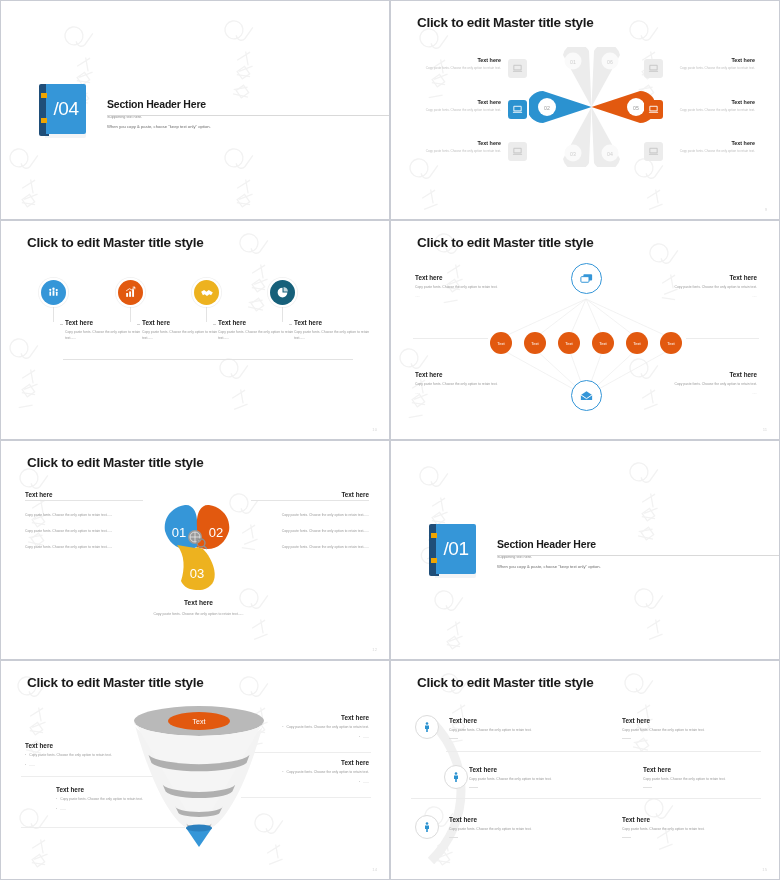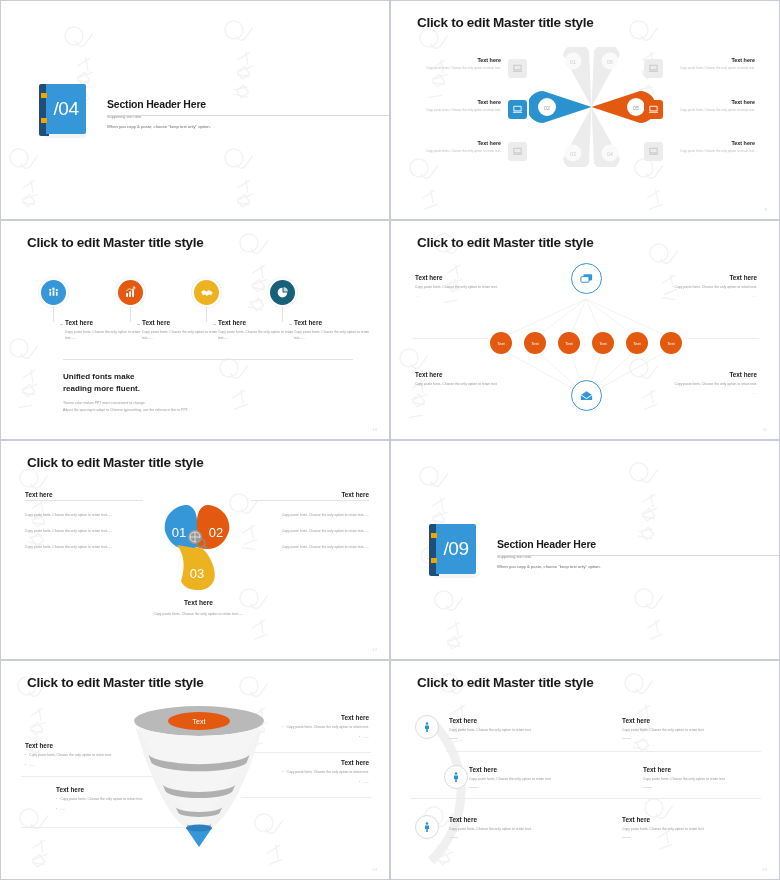--- a/index.html
+++ b/index.html
@@ -375,26 +375,20 @@
       </svg>
     </div>
     <div class="c-stem" style="left:281px;top:84px;height:17px;"></div>
     <div class="s3-dash" style="left:288px;top:103px;"></div>
     <div class="s3-col" style="left:293px;top:98px;">
       <div class="th">Text here</div>
       <div class="bd">Copy paste fonts. Choose the only option to retain text......</div>
     </div>
 
     <div class="s3-rule"></div>
-    <div class="s3-big">
-      <h3>Unified fonts make</h3>
-      <h3>reading more fluent.</h3>
-      <p>Theme color makes PPT more convenient to change.</p>
-      <p style="margin-top:0">Adjust the spacing to adapt to Chinese typesetting, use the reference line in PPT.</p>
-    </div>
 
     <div class="pageno">10</div>
   </div>
 
   <div class="slide">
     <div class="wm">
       <svg width="390" height="220" viewBox="0 0 390 220">
         <g fill="none" stroke="#f2f2f2" stroke-width="1.3">
           <g transform="translate(55,5) rotate(35)">
             <path d="M8 6 a9 9 0 1 0 9 9 a9 9 0 0 0 -9 -9 z M22 2 l0 14 a5 5 0 0 1 -9 2"></path>
@@ -596,21 +590,21 @@
       </svg>
     </div>
 
     <div class="sec-wrap">
       <div class="book">
         <div class="pages"></div>
         <div class="spine"></div>
         <div class="cover"></div>
         <div class="bm1"></div>
         <div class="bm2"></div>
-        <div class="num">/09</div>
+        <div class="num">/01</div>
       </div>
       <div class="sec-text">
         <div class="sec-title">Section Header Here</div>
         <div class="sec-rule"></div>
         <div class="sec-sub1">Supporting text here.</div>
         <div class="sec-sub2">When you copy &amp; paste, choose "keep text only" option.</div>
       </div>
     </div>
   </div>
 

